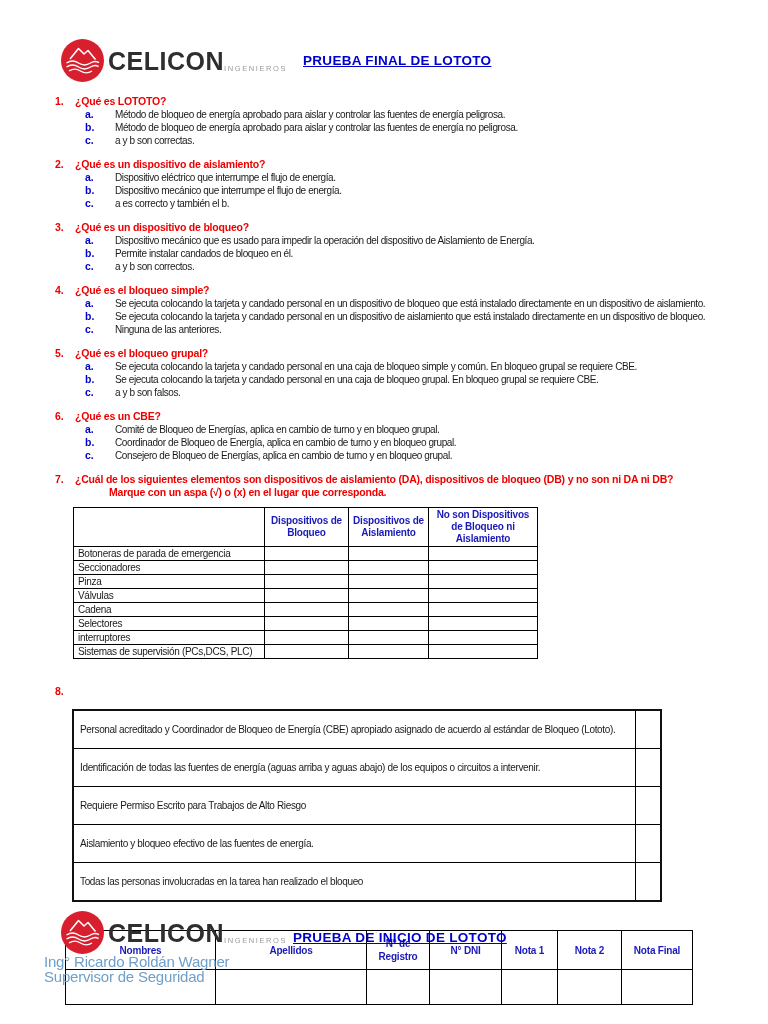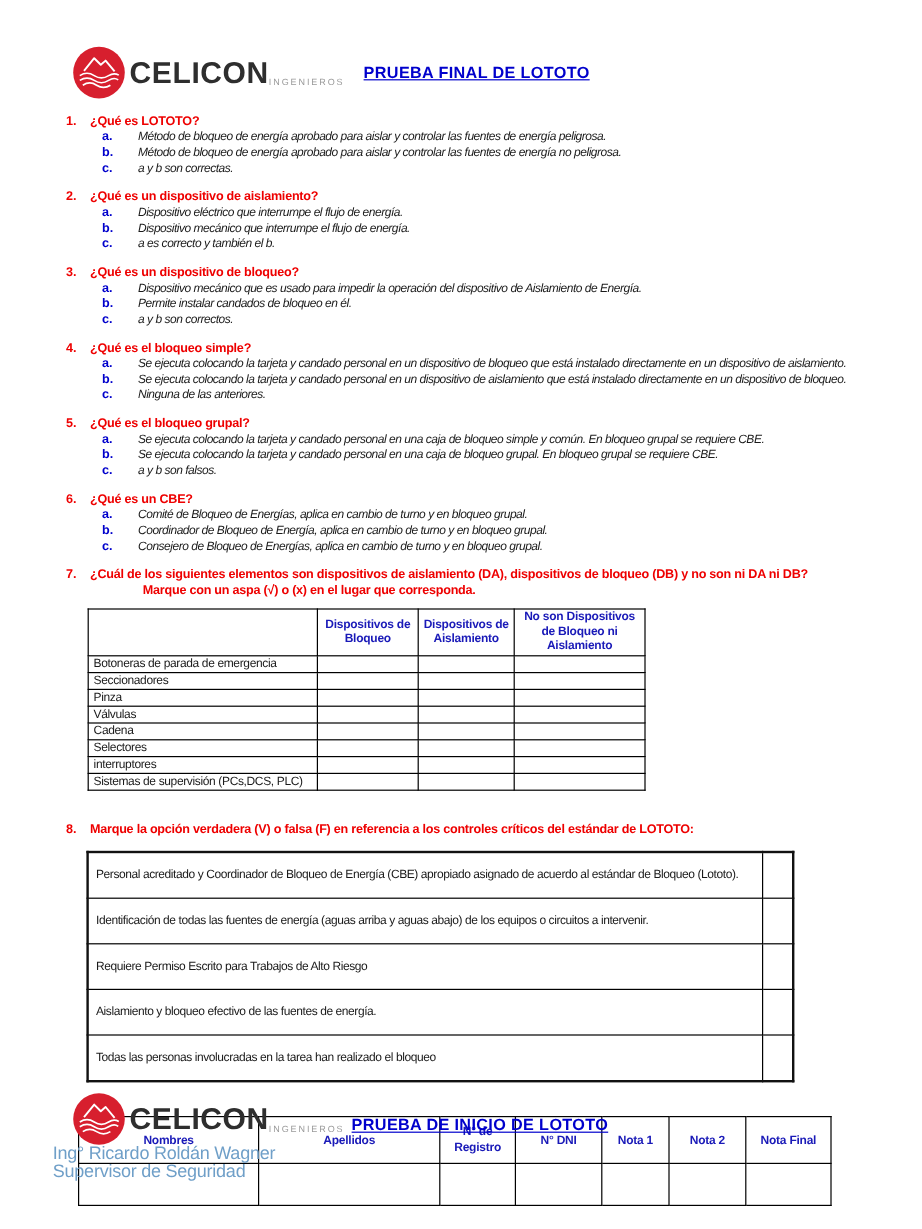--- a/index.html
+++ b/index.html
@@ -23,22 +23,22 @@
   .title-main{left:303px;top:53px;}
   .title-footer{left:293px;top:930px;}
   
   .content{position:absolute;top:95px;left:55px;right:26px;}
   .question{margin-bottom:11px;}
   .q-head{display:flex;line-height:13px;font-size:10.5px;}
   .q-num{width:20px;flex:0 0 20px;color:#ee0000;font-weight:bold;}
   .q-text{color:#ee0000;font-weight:bold;letter-spacing:-.2px;white-space:nowrap;}
   .opt-row{display:flex;margin-left:30px;line-height:13px;font-size:10px;}
   .opt-letter{width:30px;flex:0 0 30px;color:#0000cc;font-weight:bold;font-size:10.5px;}
-  .opt-text{letter-spacing:-.4px;white-space:nowrap;font-style:italic;}
-  .q7-line2{margin-left:20px;padding-left:44px;}
+  .opt-text{letter-spacing:-.4px;white-space:nowrap;}
+  .q7-line2{margin-left:10px;padding-left:44px;}
   
   table{border-collapse:collapse;table-layout:fixed;}
   td,th{border:1px solid #000;font-size:10px;font-weight:normal;}
   .q7-table{margin:8px 0 26px 18px;width:464px;}
   .q7-table th{color:#1a1ab8;font-weight:bold;text-align:center;line-height:12px;padding:1px 2px;height:36px;letter-spacing:-.2px;}
   .q7-table td{height:13px;padding:0 4px;line-height:12px;letter-spacing:-.3px;white-space:nowrap;overflow:hidden;}
   .q8-table{margin:11px 0 0 17px;width:588px;border:2px solid #111;}
   .q8-table td{height:15px;padding:11px 6px;letter-spacing:-.35px;white-space:nowrap;overflow:hidden;}
   .reg-table{margin:28px 0 0 10px;width:627px;}
   .reg-table th{color:#1a1ab8;font-weight:bold;text-align:center;height:36px;line-height:13px;padding:1px 3px;letter-spacing:-.2px;}
@@ -252,21 +252,20 @@
               <td></td>
               <td></td>
             </tr>
           </tbody>
       </table>
     </div>
 
     <div class="question">
       <div class="q-head">
         <span class="q-num">8.</span>
-        <span class="q-text">Marque la opción verdadera (V) o falsa (F) en referencia a los controles críticos del estándar de LOTOTO:</span>
       </div>
       <table class="q8-table">
         <colgroup>
             <col style="width:562px">
             <col style="width:26px">
           </colgroup>
         <tbody id="q8-body">
             <tr>
               <td>Personal acreditado y Coordinador de Bloqueo de Energía (CBE) apropiado asignado de acuerdo al estándar de Bloqueo (Lototo).</td>
               <td></td>

